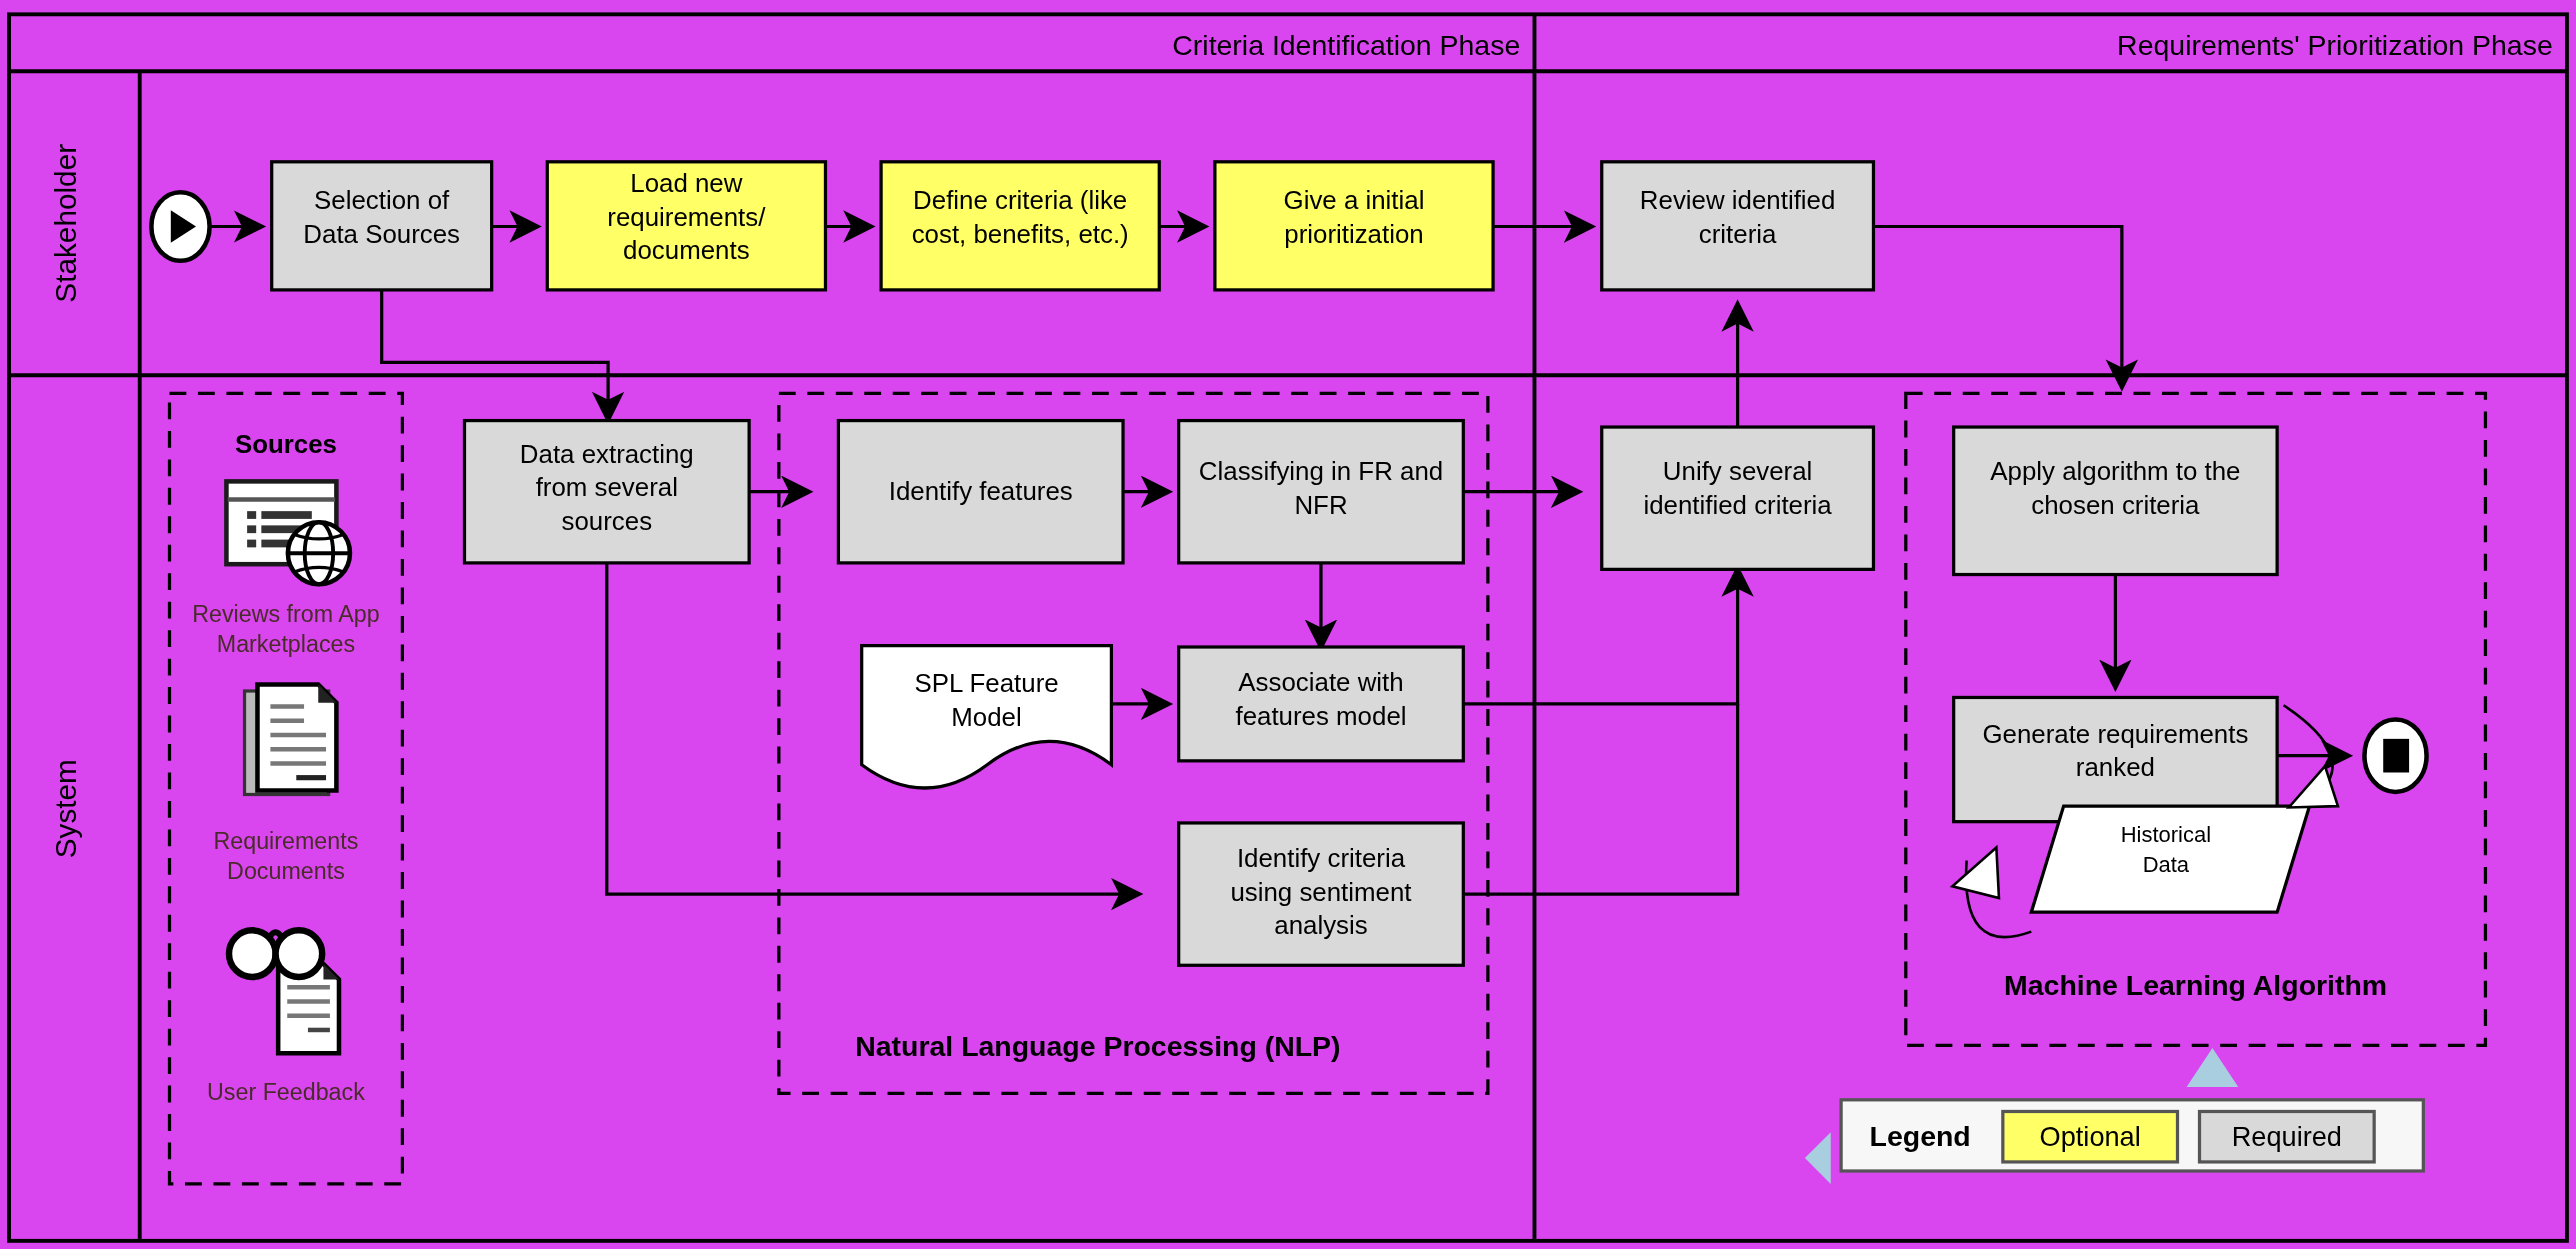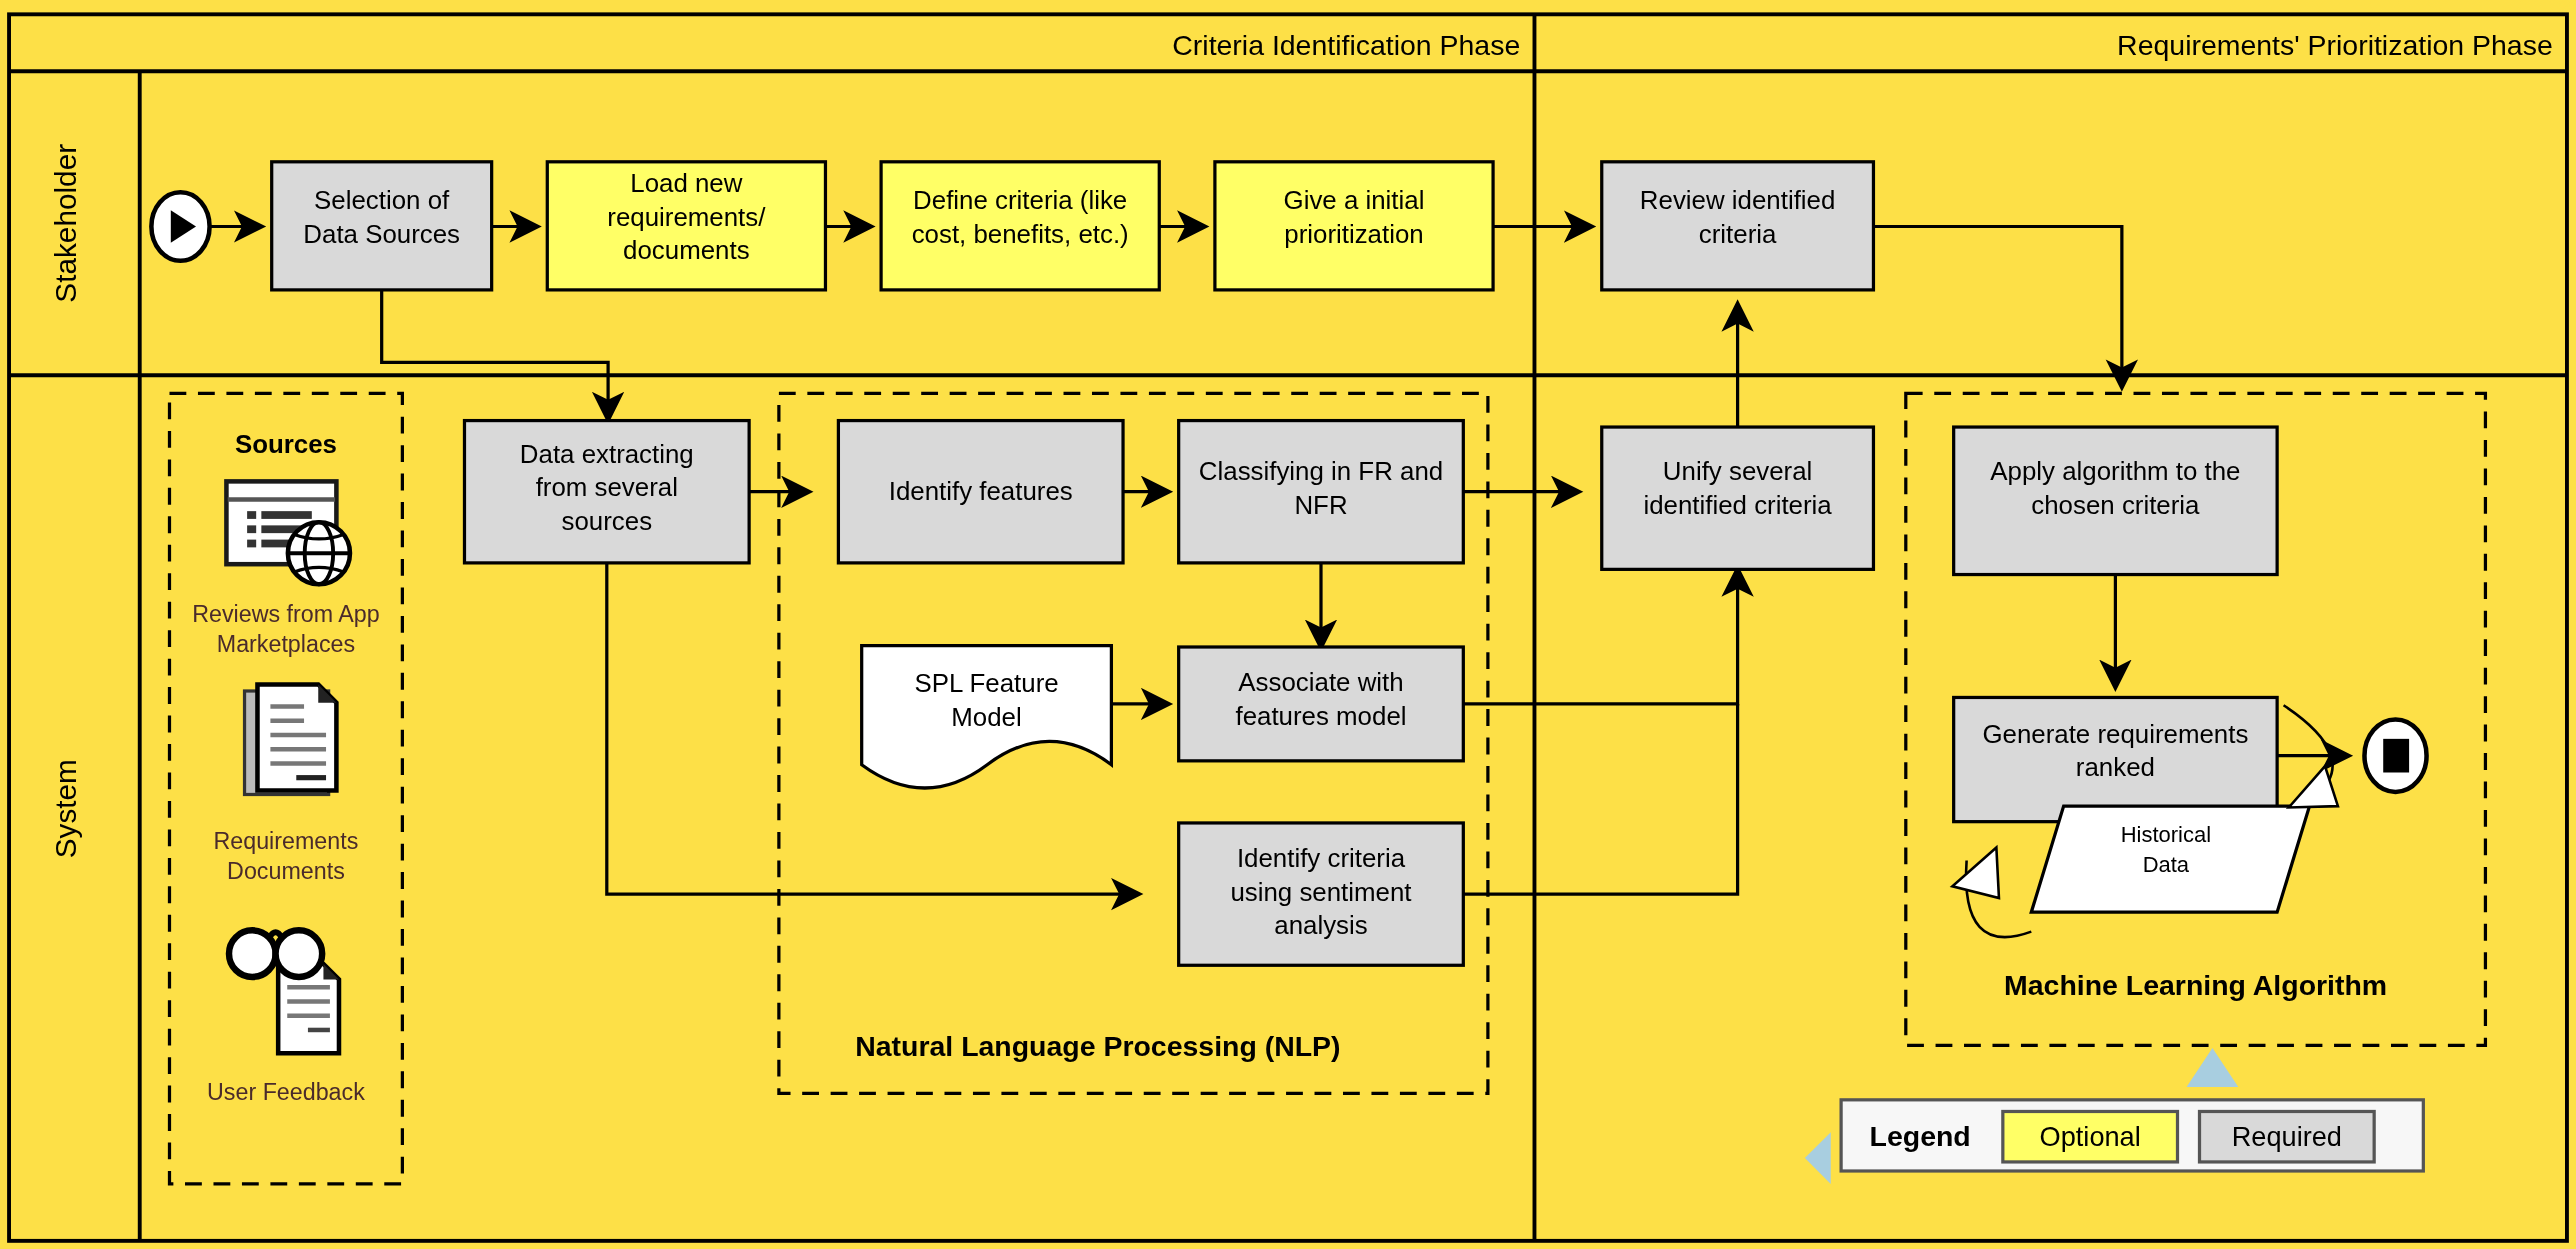--- a/index.html
+++ b/index.html
@@ -1,17 +1,17 @@
 <!DOCTYPE html>
 <html style="font-size:10.4px"><head>
 <meta charset="utf-8">
 <style>
   html,body{margin:0;padding:0;background:#ffffff;}
   body{font-family:"Liberation Sans",sans-serif;}
-  #stage{position:relative;width:2576px;height:1250px;background:#fde047;overflow:hidden;}
+  #stage{position:relative;width:2576px;height:1250px;background:#d946ef;overflow:hidden;}
   svg#diagram{position:absolute;left:0;top:0;width:2576px;height:1250px;}
   .lbl{font-family:"Liberation Sans",sans-serif;fill:#000000;}
   .boxtext{font-size:40px;}
   .phasetext{font-size:44px;}
   .lanetext{font-size:46px;}
   .srctext{font-size:36px;fill:#4a2b2b;}
   .bold{font-weight:bold;}
   .shape-req{fill:#d9d9d9;stroke:#000000;stroke-width:5;}
   .shape-opt{fill:#ffff66;stroke:#000000;stroke-width:5;}
   .shape-white{fill:#ffffff;stroke:#000000;stroke-width:5;}

